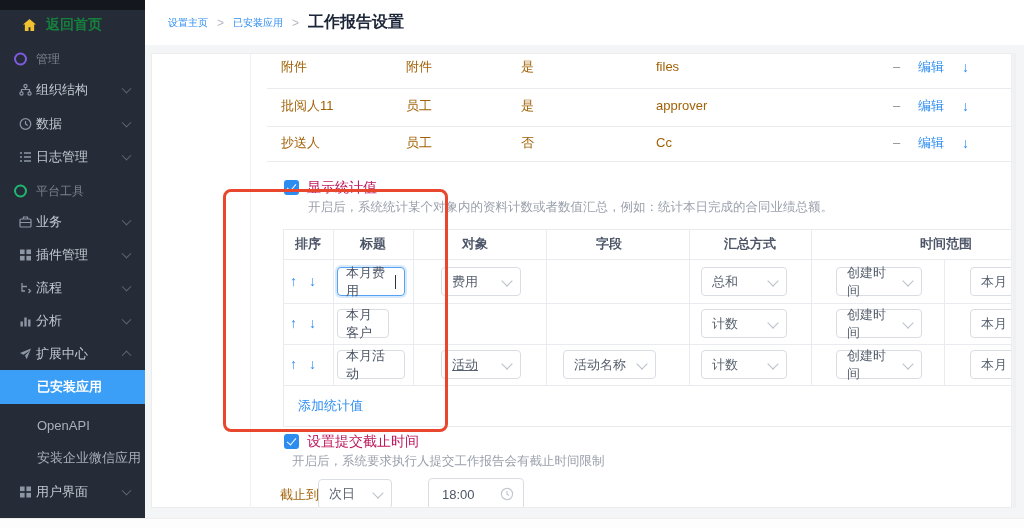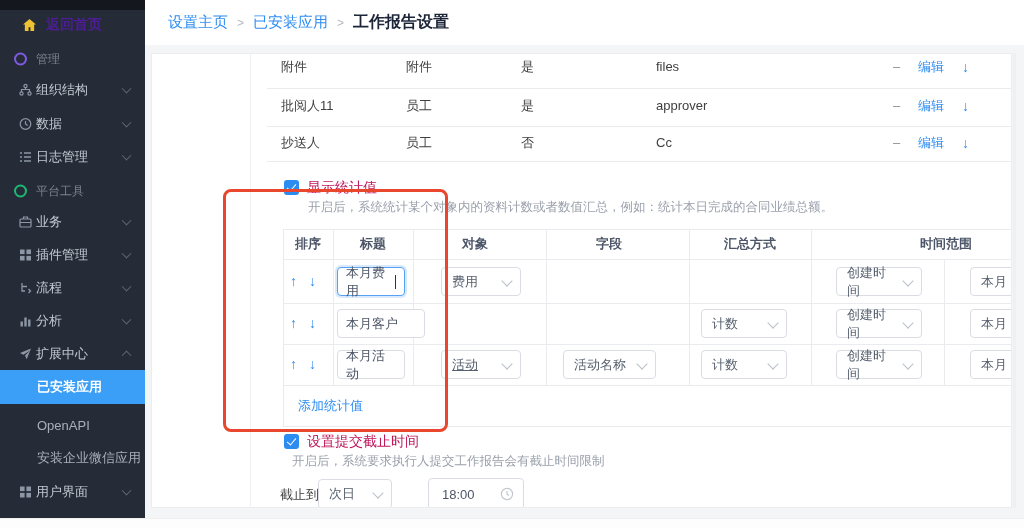--- a/index.html
+++ b/index.html
@@ -7,45 +7,45 @@
        font-family:"Liberation Sans","DejaVu Sans",sans-serif;background:#ffffff;}
   .abs{position:absolute;}
   
   .sidebar{left:0;top:10px;width:145px;height:508px;background:#262c37;}
   .topdark{left:0;top:0;width:145px;height:10px;background:#14171d;}
   .sb-row{left:0;width:145px;height:26px;display:flex;align-items:center;color:#c3c8d2;font-size:13px;}
   .sb-icon{position:absolute;left:19px;top:50%;transform:translateY(-50%);width:13px;height:13px;display:flex;}
   .sb-label{position:absolute;left:36px;white-space:nowrap;}
   .sb-section{color:#7b828e;font-size:12px;}
   .sb-sub .sb-label{left:37px;color:#a9afba;}
-  .sb-home{color:#4c1d95;font-weight:bold;font-size:14px;font-family:Liberation Serif, serif;}
+  .sb-home{color:#15803d;font-weight:bold;font-size:14px;font-family:Liberation Serif, serif;}
   .sb-home .sb-label{left:46px;}
   .sb-active{background:#3b9ff7;height:34px;}
   .sb-active .sb-label{color:#ffffff;font-weight:bold;}
   .chev{position:absolute;right:15px;top:50%;width:6px;height:6px;
         border-right:1.5px solid #5f6672;border-bottom:1.5px solid #5f6672;}
   .chev.down{transform:translateY(-70%) rotate(45deg);}
   .chev.up{transform:translateY(-30%) rotate(-135deg);}
   .ring{width:9px;height:9px;border-radius:50%;border:2px solid #7e5be0;margin:auto;}
   .ring.green{border-color:#1eb873;}
   
   .topbar{left:145px;top:0;width:879px;height:45px;background:#ffffff;}
   .mainbg{left:145px;top:45px;width:879px;height:473px;background:#f4f5f7;}
   .crumbs{left:168px;top:0;height:45px;display:flex;align-items:center;gap:9px;}
-  .crumb-link{color:#2f8ef3;font-size:15px;cursor:pointer;}
+  .crumb-link{color:#2f8ef3;font-size:10px;cursor:pointer;}
   .crumb-sep{color:#b4b9c2;font-size:12px;}
   .crumb-cur{color:#1c2438;font-size:16px;font-weight:bold;}
   
   .card{left:151px;top:53px;width:861px;height:455px;background:#ffffff;
         border:1px solid #ececee;box-sizing:border-box;overflow:hidden;}
   .rstrip{left:1013px;top:53px;width:3px;height:455px;background:#eef0f2;}
   .botstrip{left:0;top:518px;width:1024px;height:10px;background:#fdfdfd;border-top:1px solid #f0f0f0;box-sizing:border-box;}
   .hline{background:#e9ebee;height:1px;}
   .vline{background:#e9ebee;width:1px;}
-  .cell{font-size:13px;color:#404040;white-space:nowrap;height:16px;line-height:16px;}
+  .cell{font-size:13px;color:#a16207;white-space:nowrap;height:16px;line-height:16px;}
   .blue{color:#2f8ef3;}
   .dash{color:#8a9099;}
   .arrow{font-size:14px;color:#2f8ef3;cursor:pointer;}
   
   .cbx{width:15px;height:15px;background:#2d8cf0;border-radius:3px;cursor:pointer;}
   .cbx:after{content:"";position:absolute;left:5px;top:2px;width:4px;height:8px;
              border-right:1.6px solid #fff;border-bottom:1.6px solid #fff;transform:rotate(40deg);}
   .cb-label{font-size:14px;color:#be185d;height:16px;line-height:16px;white-space:nowrap;}
   .cb-desc{font-size:12.5px;color:#9aa0ab;height:15px;line-height:15px;white-space:nowrap;}
   
@@ -282,31 +282,35 @@
   <span class="abs arrow" style="left:138px;top:219px;">↑</span>
   <span class="abs arrow" style="left:157px;top:219px;">↓</span>
   <div class="abs tinput focus" style="left:185px;top:213px;width:68px;height:29px;">
     <span>本月费用</span>
       <span class="caret"></span>
   </div>
   <div class="abs sel" style="left:289px;top:213px;width:80px;height:29px;">
     <span>费用</span>
       <span class="schev"></span>
   </div>
+  <div class="abs sel" style="left:549px;top:213px;width:86px;height:29px;">
+    <span>总和</span>
+      <span class="schev"></span>
+  </div>
   <div class="abs sel" style="left:684px;top:213px;width:86px;height:29px;">
     <span>创建时间</span>
       <span class="schev"></span>
   </div>
   <div class="abs sel" style="left:818px;top:213px;width:85px;height:29px;">
     <span>本月</span>
   </div>
 
   <span class="abs arrow" style="left:138px;top:261px;">↑</span>
   <span class="abs arrow" style="left:157px;top:261px;">↓</span>
-  <div class="abs tinput" style="left:185px;top:255px;width:88px;height:29px;align-items:center;">
+  <div class="abs tinput" style="left:185px;top:255px;width:52px;height:29px;align-items:center;">
     <span>本月客户</span>
   </div>
   <div class="abs sel" style="left:549px;top:255px;width:86px;height:29px;">
     <span>计数</span>
       <span class="schev"></span>
   </div>
   <div class="abs sel" style="left:684px;top:255px;width:86px;height:29px;">
     <span>创建时间</span>
       <span class="schev"></span>
   </div>

